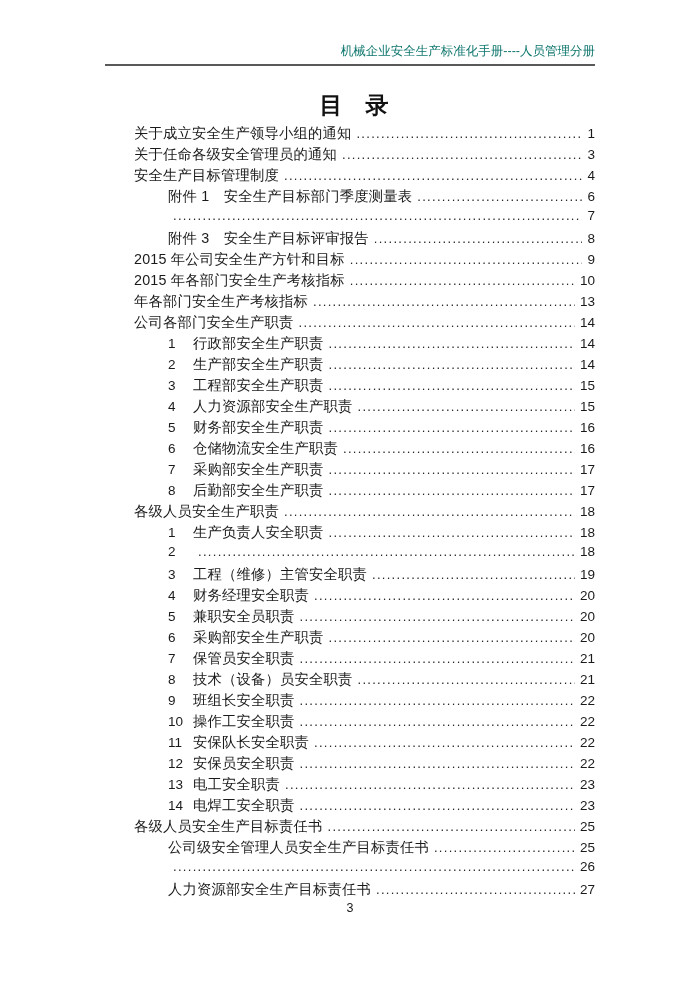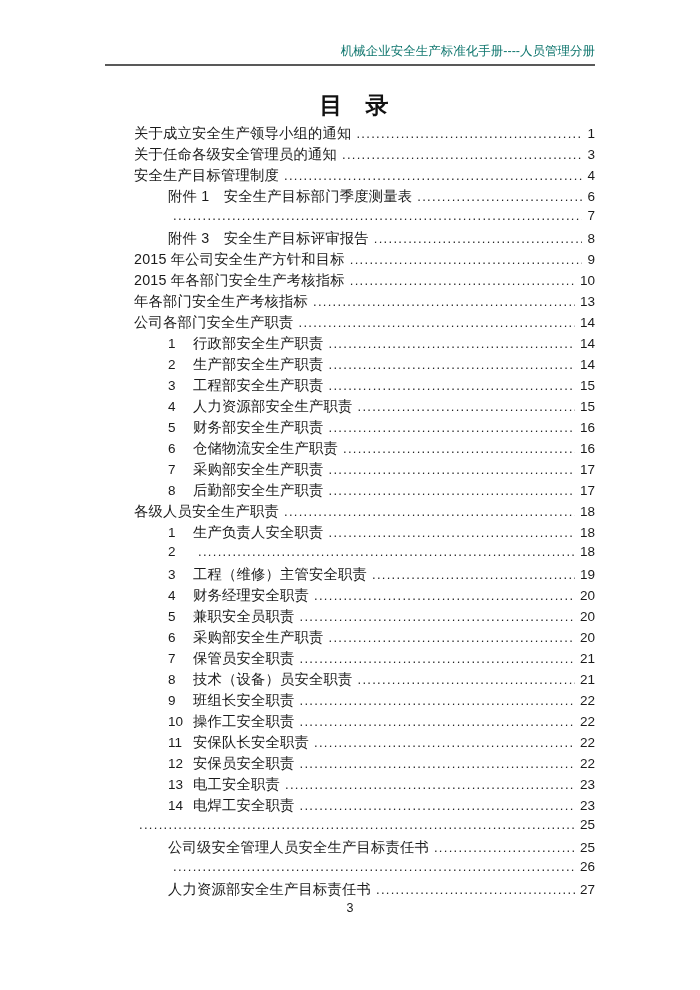--- a/index.html
+++ b/index.html
@@ -265,20 +265,21 @@
     <span class="page-num">23</span>
   </div>
       <div class="toc-row indent-1">
     <span class="num">14</span>
     <span class="label">电焊工安全职责</span>
     <span class="leader">............................................................................................................................................................................................................................</span>
     <span class="page-num">23</span>
   </div>
       <div class="toc-row indent-0">
 
+    <span class="label">各级人员安全生产目标责任书</span>
     <span class="leader">............................................................................................................................................................................................................................</span>
     <span class="page-num">25</span>
   </div>
       <div class="toc-row indent-1">
 
     <span class="label">公司级安全管理人员安全生产目标责任书</span>
     <span class="leader">............................................................................................................................................................................................................................</span>
     <span class="page-num">25</span>
   </div>
       <div class="toc-row indent-1">

